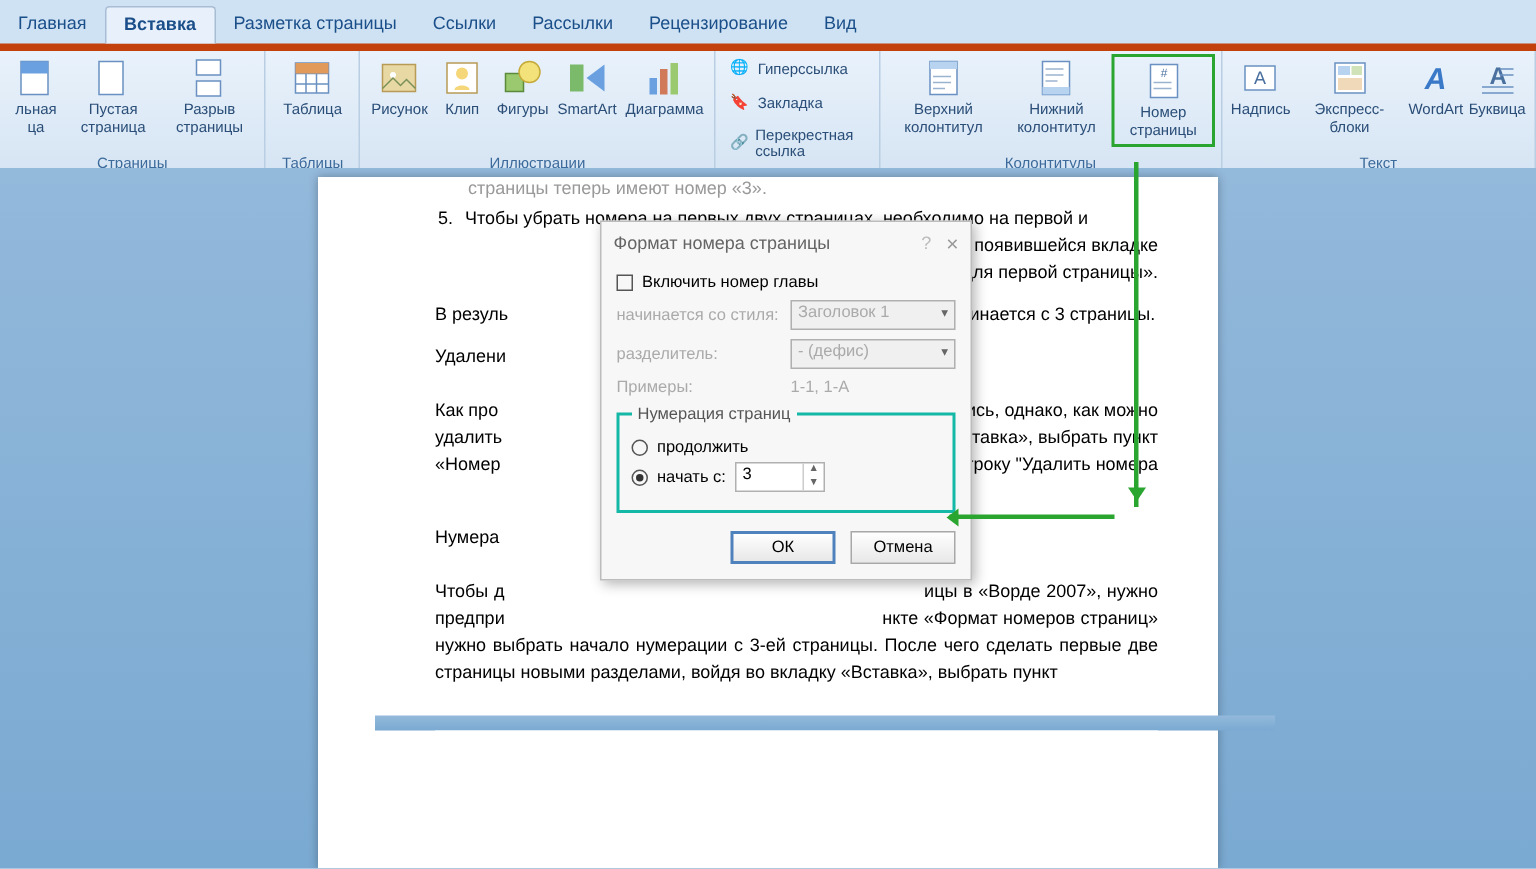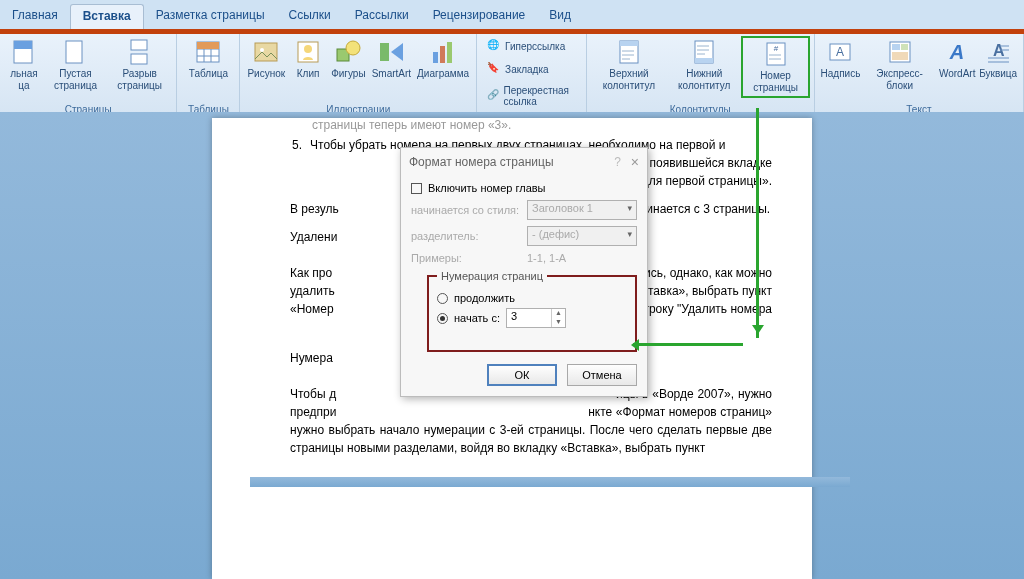--- a/index.html
+++ b/index.html
@@ -28,21 +28,21 @@
   .dlg-title .title-txt { color:#656565; }
   .dlg-title .x { color:#999; cursor:pointer; font-size:14px;}
   .dlg-body { padding:6px 10px 10px;}
   .row { display:flex; align-items:center; margin-bottom:6px; gap:6px;}
   .sel { flex:1; border:1px solid #b0b0b0; background:#fff; height:20px; padding:1px 4px; font-size:11px; position:relative;}
   .sel:after{content:"▾"; position:absolute; right:4px; top:2px; color:#666; font-size:9px;}
   .dis { color:#aaa !important;}
   .dis .sel { background:#f0f0f0; color:#aaa;}
   .chk { display:flex; align-items:center; gap:6px;}
   .chk .box { width:11px; height:11px; border:1px solid #555;}
-  fieldset { border:2px solid #7f1d1d; padding:6px 8px 18px; margin-top:4px; position:relative;margin-left:16px;}
+  fieldset { border:2px solid #14b8a6; padding:6px 8px 8px; margin-top:4px; position:relative;}
   fieldset legend { font-size:11px; padding:0 4px; color:#555;}
   .radio { display:flex; align-items:center; gap:6px; margin:4px 0;}
   .r-outer { width:11px; height:11px; border:1px solid #555; border-radius:50%; display:flex; align-items:center; justify-content:center;}
   .r-outer.checked::after{content:""; width:5px; height:5px; background:#333; border-radius:50%;}
   .spin { width:60px; border:1px solid #b0b0b0; background:#fff; height:20px; padding:1px 4px; font-size:11px; position:relative;}
   .spin .arrows { position:absolute; right:0; top:0; bottom:0; width:14px; border-left:1px solid #ccc; display:flex; flex-direction:column;}
   .spin .arrows span{flex:1; text-align:center; font-size:7px; color:#666; cursor:pointer;}
   .btnrow { display:flex; justify-content:flex-end; gap:10px; margin-top:12px;}
   .btn { width:70px; height:22px; border:1px solid #a8a8a8; background:linear-gradient(#fefefe,#e8e8e8); font-size:11px; cursor:pointer; text-align:center; line-height:20px;}
   .btn.primary { border:2px solid #4f81bd; line-height:18px;}

